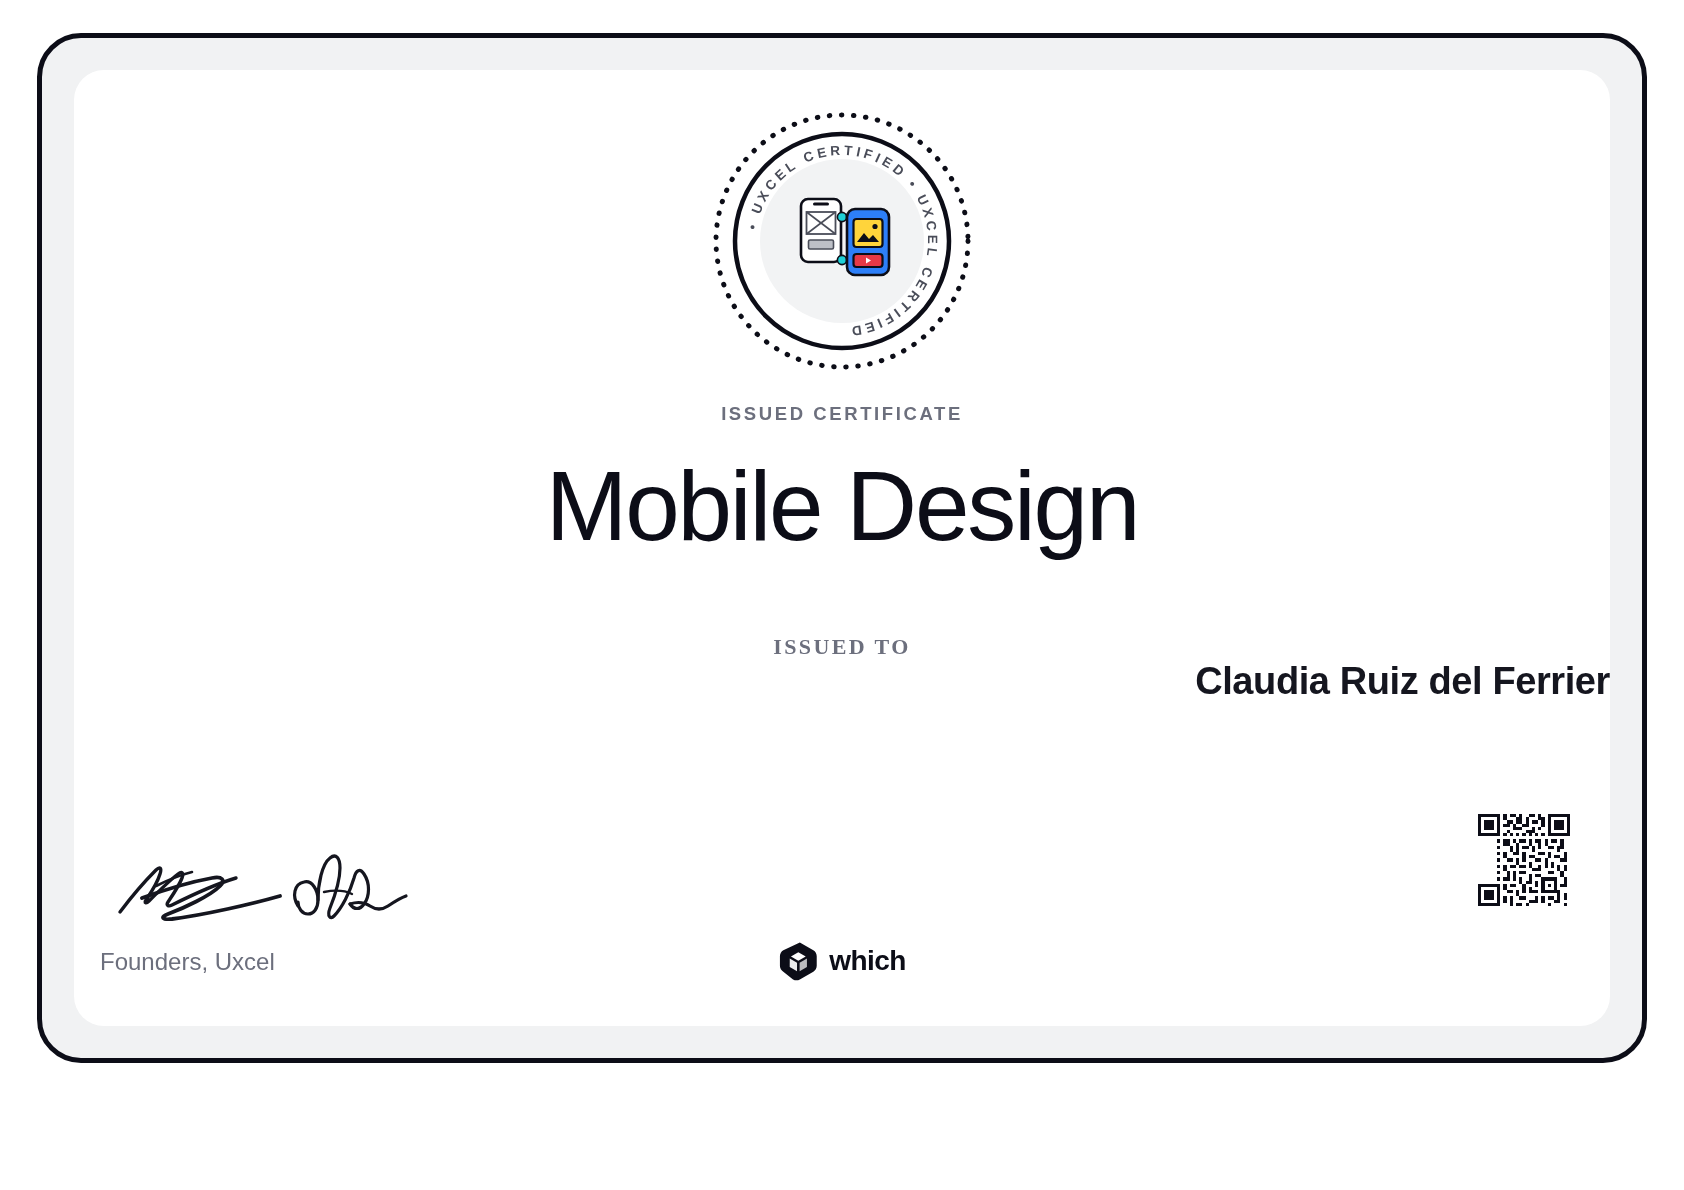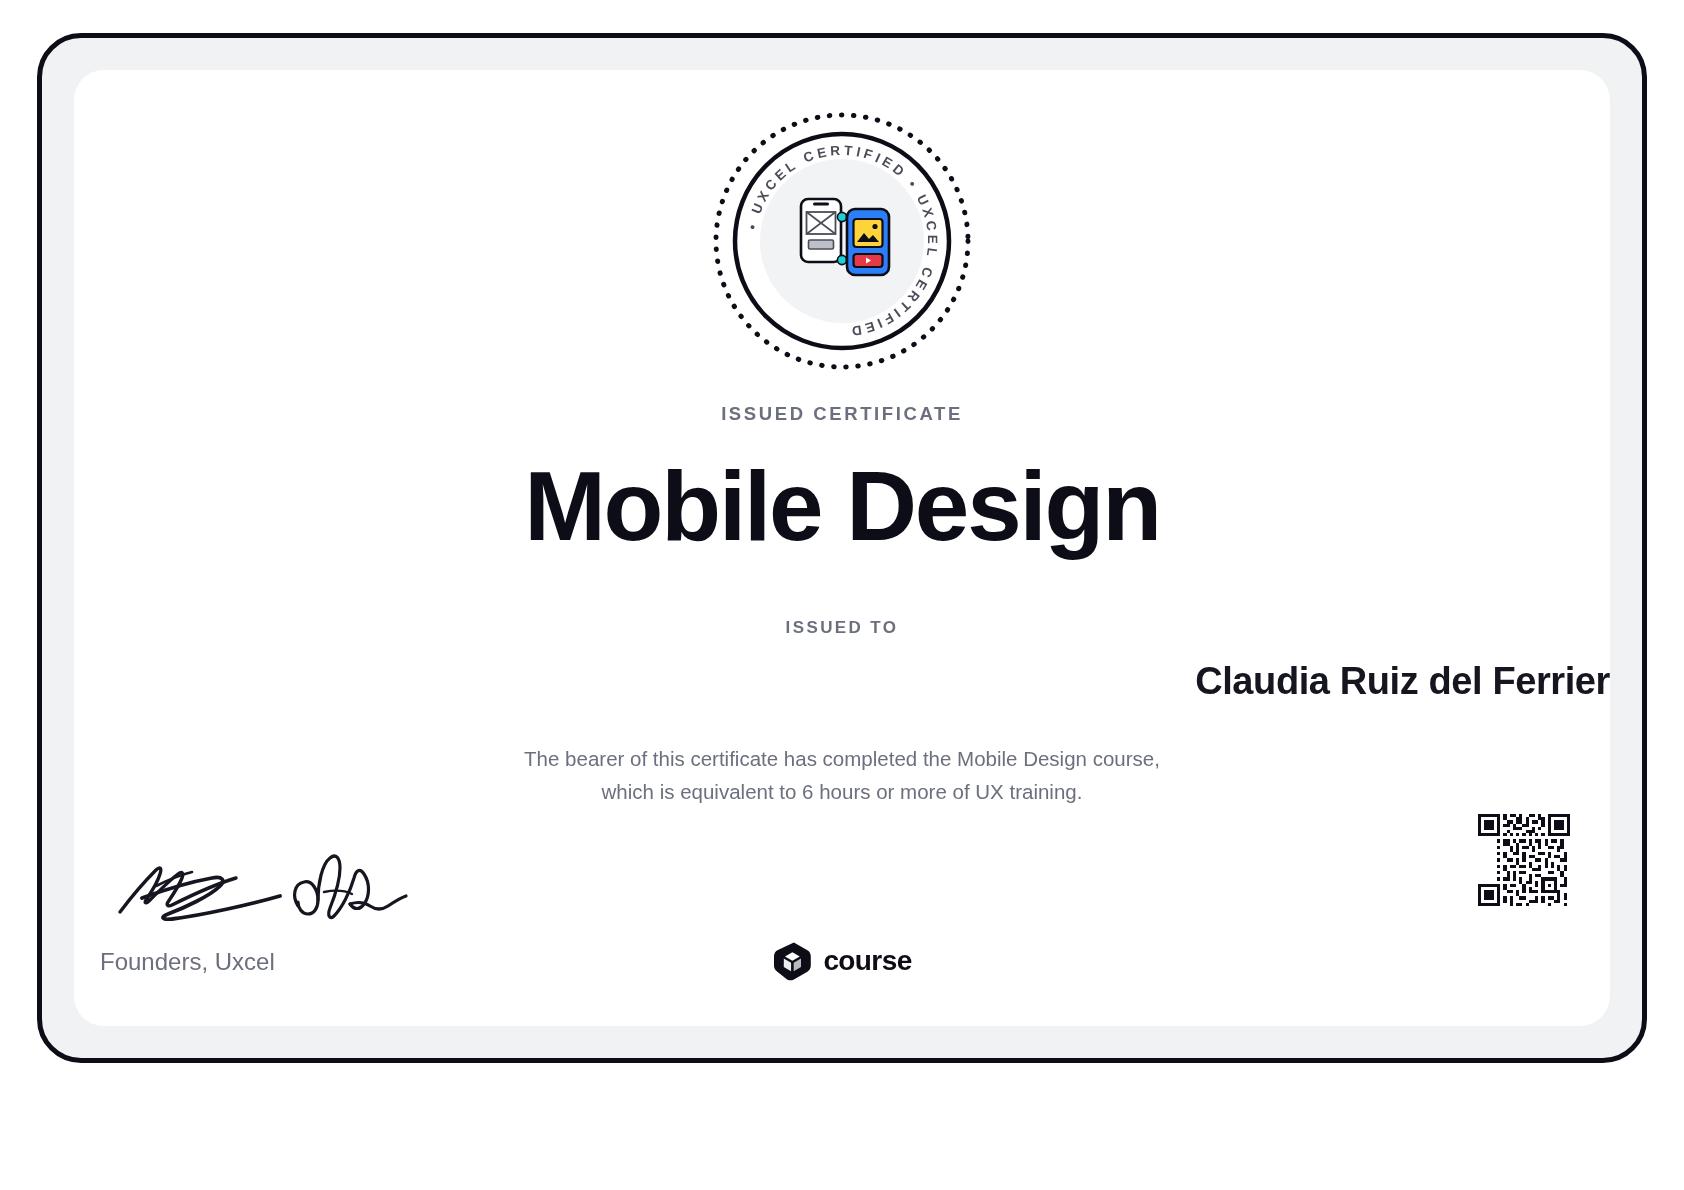--- a/index.html
+++ b/index.html
@@ -47,30 +47,30 @@
   .eyebrow {
     position: absolute;
     left: 0; right: 0;
     text-align: center;
     font-size: 18.5px;
     font-weight: bold;
     letter-spacing: 2.6px;
     color: #6C6F7D;
   }
   .eyebrow-course { top: 333px; }
-  .eyebrow-issued { top: 548px; font-size: 17px; letter-spacing: 2.4px; }
+  .eyebrow-issued { top: 564px; font-size: 22px; letter-spacing: 2.4px; font-family: Liberation Serif, serif; }
 
   .course-title {
     position: absolute;
     left: 0; right: 0;
     top: 384px;
     text-align: center;
     font-size: 98px;
     line-height: 1.08;
-    font-weight: bold;
+    font-weight: normal;
     color: #0C0D17;
     letter-spacing: -2.2px;
   }
 
   .recipient-name {
     position: absolute;
     left: 0; right: 0;
     top: 590px;
     text-align: right;
     font-size: 38px;
@@ -193,24 +193,20 @@
     </div>
 
     <div class="eyebrow eyebrow-course">ISSUED CERTIFICATE</div>
 
     <div class="course-title">Mobile Design</div>
 
     <div class="eyebrow eyebrow-issued">ISSUED TO</div>
 
     <div class="recipient-name">Claudia Ruiz del Ferrier</div>
 
-    <div class="body-text">
-      <span>The bearer of this certificate has completed the Mobile Design course,</span><br>
-      <span>which is equivalent to 6 hours or more of UX training.</span>
-    </div>
 
     <div class="signatures">
       <svg viewBox="0 0 300 86">
         <g fill="none" stroke="#15161F" stroke-linecap="round" stroke-linejoin="round">
 
           <path d="M8,72 C20,56 34,40 44,30 C48,26 50,28 48,34 C45,44 38,54 34,60
                    C32,63 34,64 37,61 C46,52 58,40 66,34 C70,31 72,33 70,38
                    C67,46 60,56 56,62 C54,65 56,67 60,65 C78,56 104,44 124,38" stroke-width="3.4"></path>
           <path d="M30,58 C52,50 78,42 100,38 C110,36 114,40 108,46
                    C98,56 72,68 56,74 C48,77 50,80 60,79 C92,75 140,64 168,56" stroke-width="3.8"></path>
@@ -236,21 +232,21 @@
         <path d="M20 1.6 L33.5 9.3 C35.6 10.5 36.9 12.8 36.9 15.2 L36.9 24.8
                  C36.9 27.2 35.6 29.5 33.5 30.7 L20 38.4 C17.9 39.6 15.3 39.6 13.2 38.4
                  L3.5 30.7 C1.4 29.5 0.1 27.2 0.1 24.8 L0.1 15.2
                  C0.1 12.8 1.4 10.5 3.5 9.3 Z" transform="translate(1.5,0)" fill="#0C0D17"></path>
         <g fill="#ffffff">
           <path d="M20 11.3 L27.4 15.5 L20 19.8 L12.6 15.5 Z"></path>
           <path d="M11.4 17.6 L18.7 21.8 L18.7 30.2 L11.4 26 Z" opacity="0.92"></path>
           <path d="M28.6 17.6 L28.6 26 L21.3 30.2 L21.3 21.8 Z" opacity="0.72"></path>
         </g>
       </svg>
-      <span class="brand-word">course</span>
+      <span class="brand-word">which</span>
     </div>
 
     <div class="qr-code">
       <svg viewBox="0 0 29 29" shape-rendering="crispEdges">
         <rect width="29" height="29" fill="#ffffff"></rect>
         <g fill="#0C0D17">
 
           <rect x="0" y="0" width="7" height="1"></rect>
             <rect x="0" y="6" width="7" height="1"></rect>
           <rect x="0" y="0" width="1" height="7"></rect>

